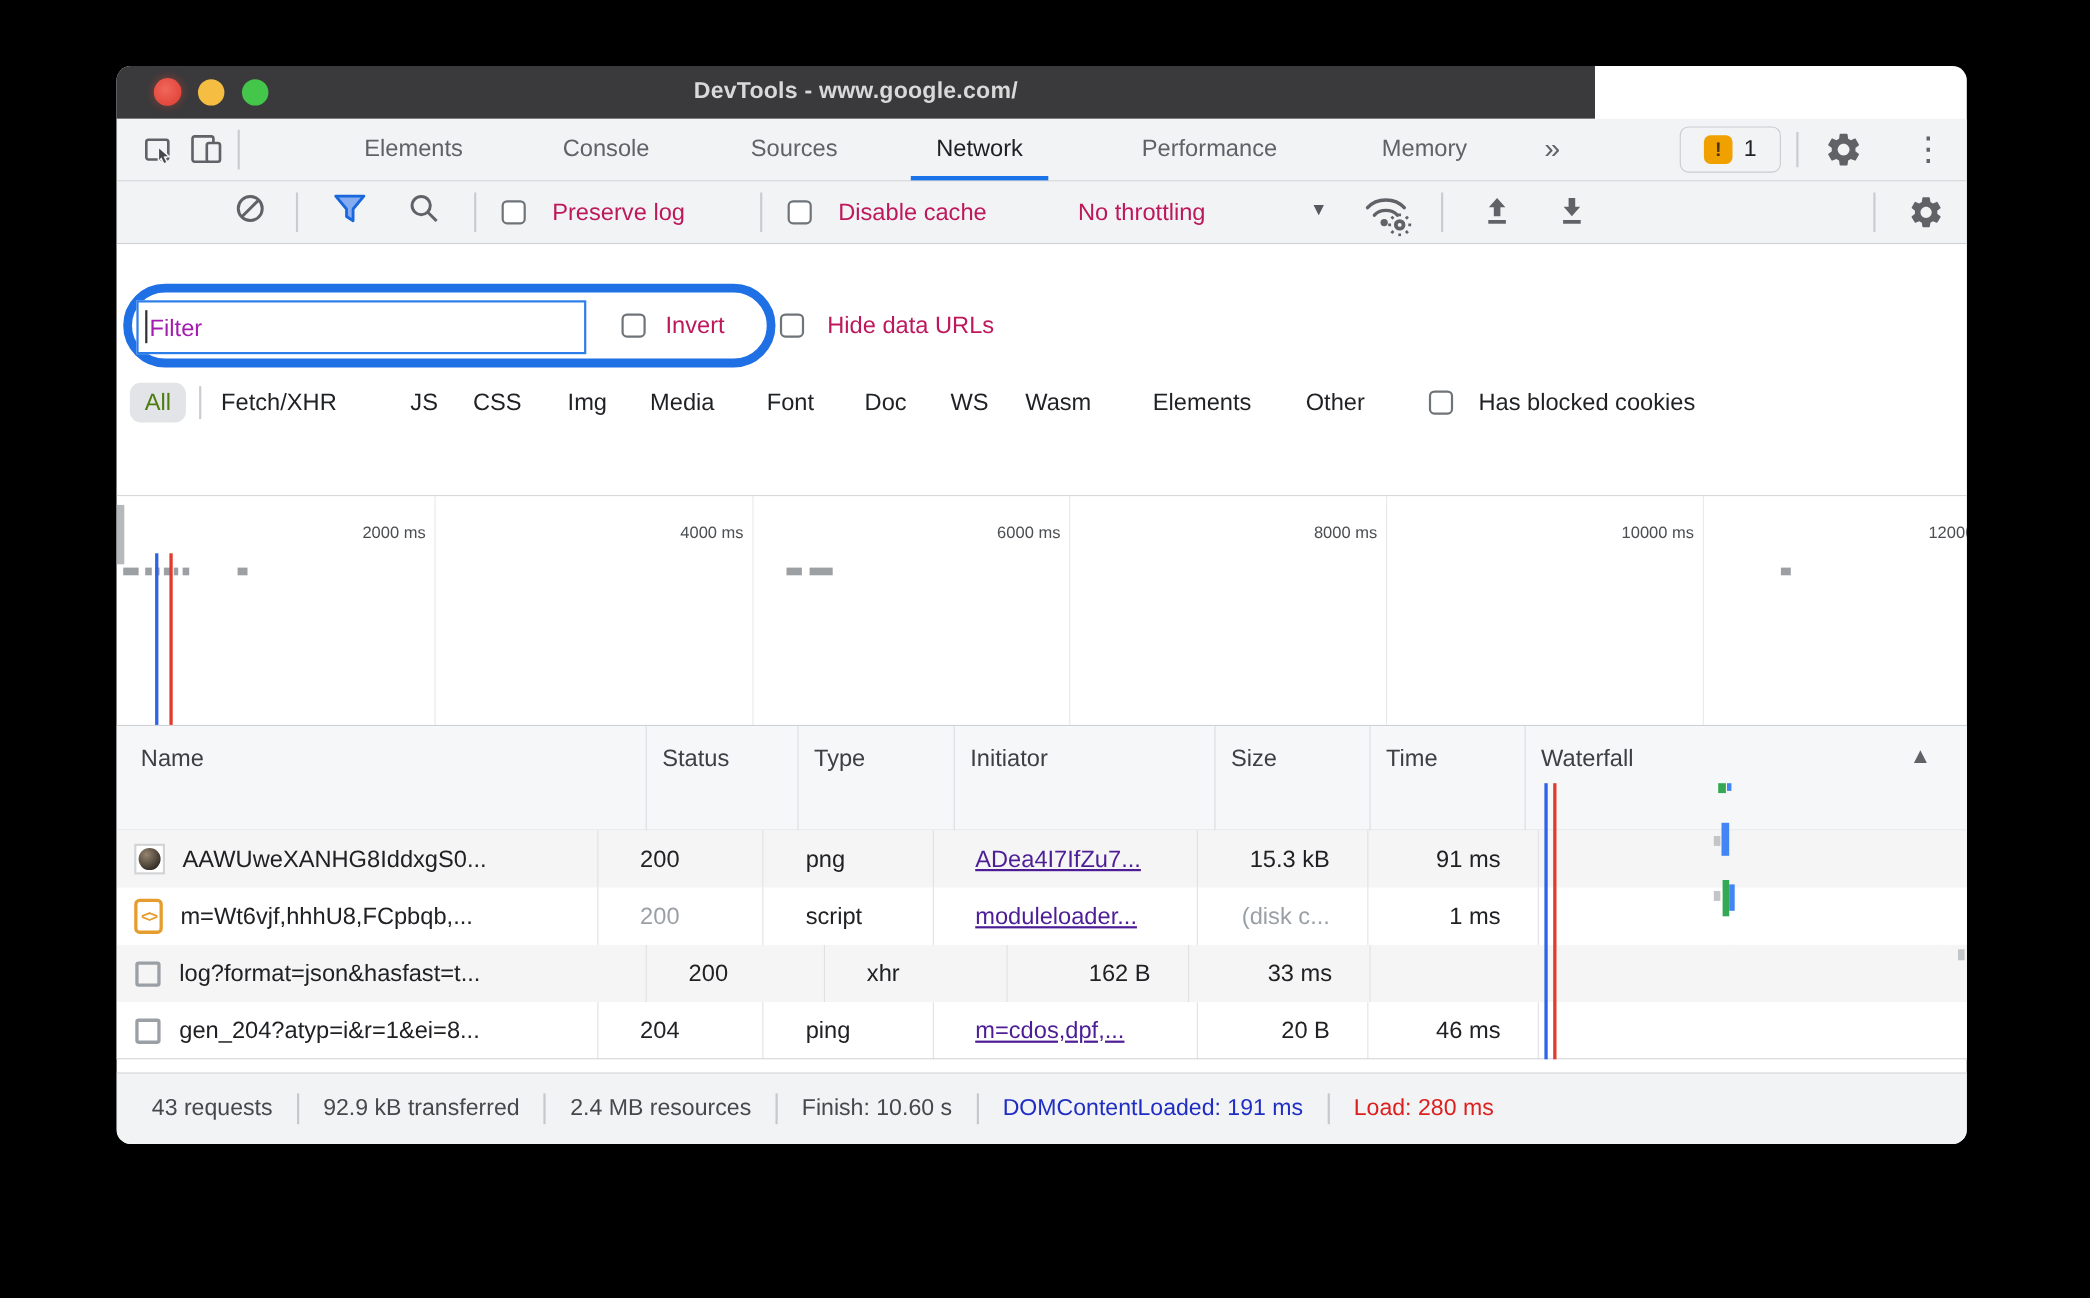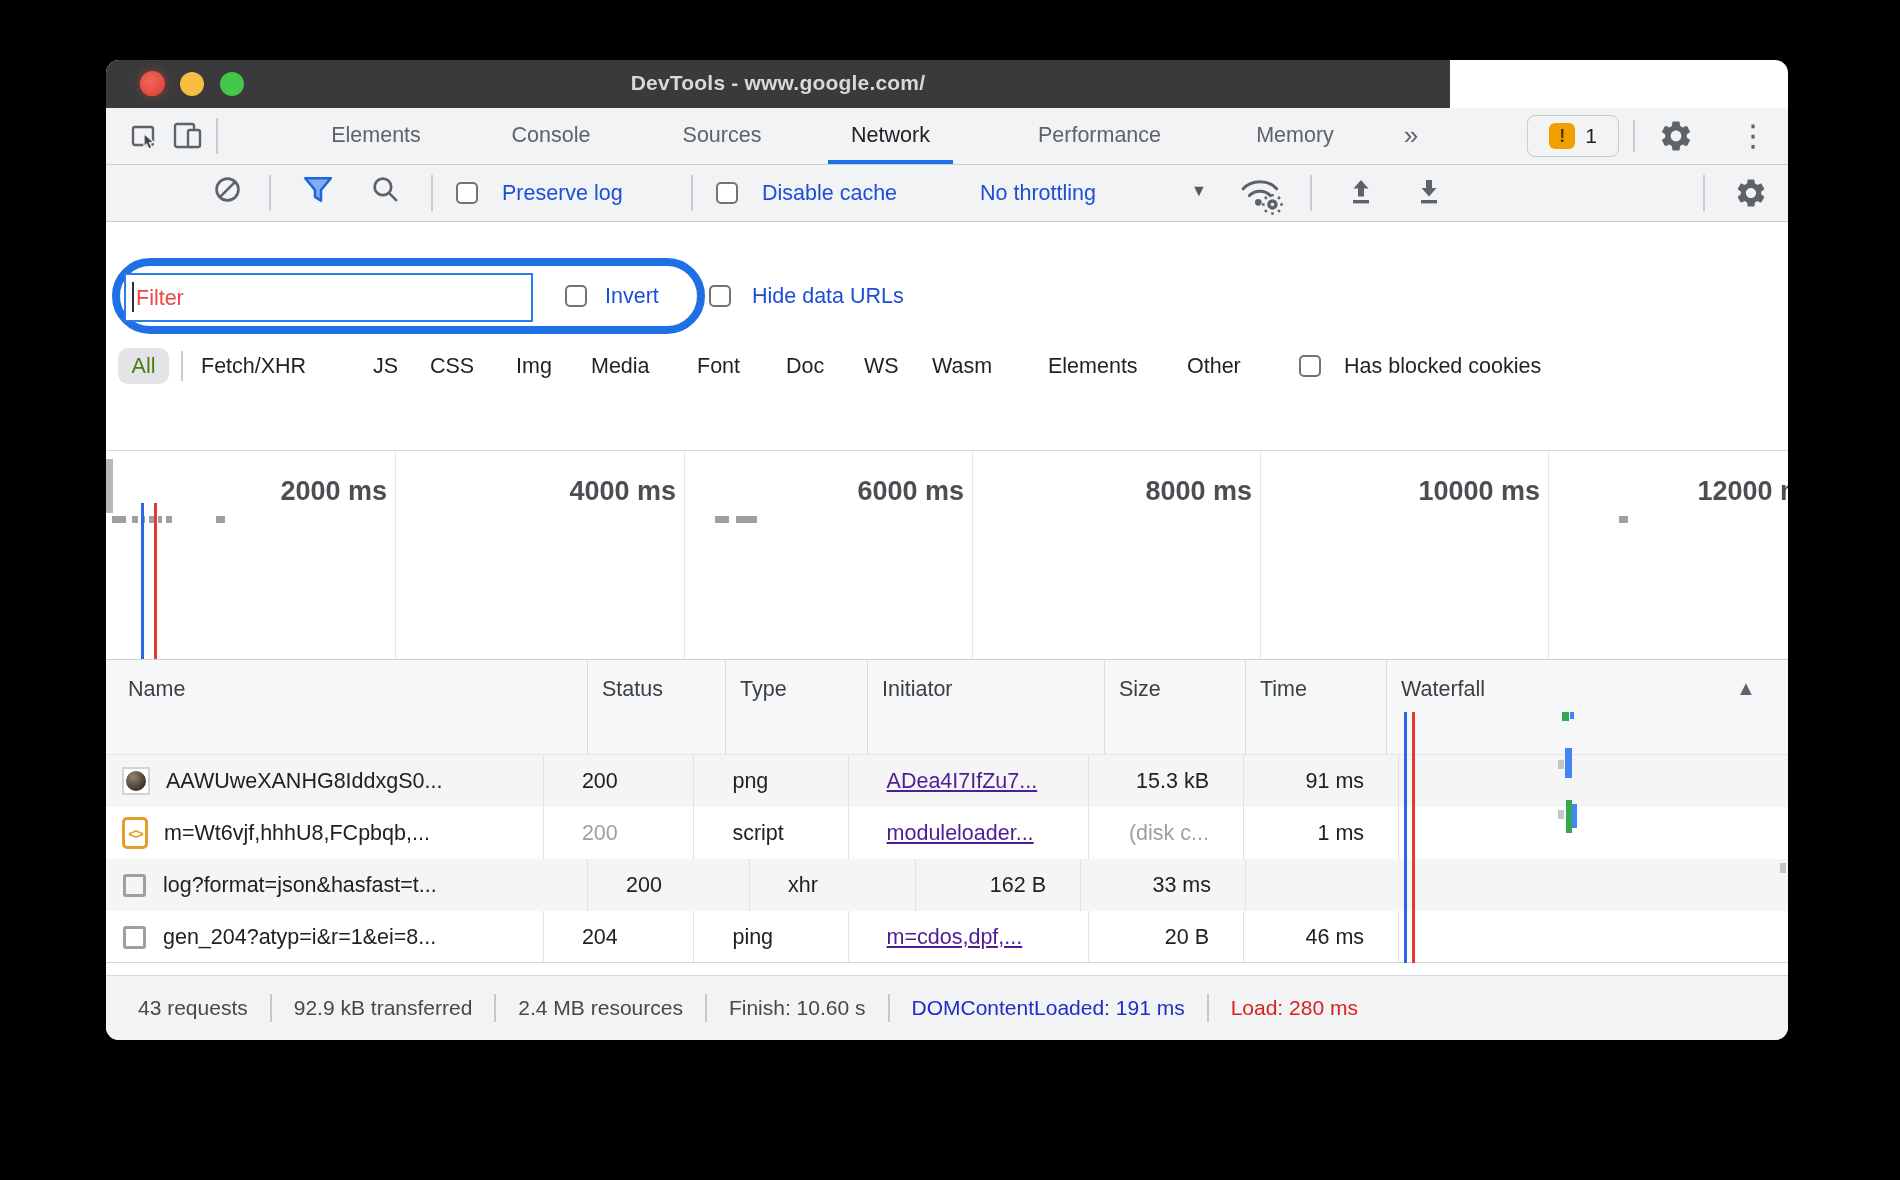--- a/index.html
+++ b/index.html
@@ -9,35 +9,35 @@
   .titlebar{left:0;top:0;width:1344px;height:48px;background:#3a3a3c;}
   .light{width:24px;height:24px;border-radius:50%;top:12px;}
   .title{width:100%;text-align:center;top:11px;color:#d9d9da;font-size:21px;font-weight:bold;letter-spacing:.2px;}
   
   .tabbar{left:0;top:48px;width:1682px;height:57px;background:#f1f3f4;border-bottom:1px solid #cacdd1;box-sizing:border-box;}
   .tab{top:0;height:52px;line-height:54px;text-align:center;font-size:21.5px;color:#5f6368;cursor:default;}
   .tab.active{color:#202124;border-bottom:4px solid #1a73e8;}
   .vsep{width:2px;background:#c9ccd0;}
   
   .toolbar{left:0;top:105px;width:1682px;height:57px;background:#f1f3f4;border-bottom:1px solid #cacdd1;box-sizing:border-box;}
-  .tlabel{font-size:21.5px;color:#1d4ed8;line-height:26px;}
+  .tlabel{font-size:21.5px;color:#be185d;line-height:26px;}
   .cb{width:22px;height:22px;border:2.4px solid #6f7479;border-radius:5px;background:#fff;box-sizing:border-box;}
   .record{width:25px;height:25px;border-radius:50%;background:radial-gradient(circle at 42% 40%,#f0675c,#de3a2d);box-shadow:0 0 9px rgba(235,70,55,.5);}
   
   .filterzone{left:0;top:162px;width:1682px;height:228px;background:#fff;}
   .ring{left:6px;top:36px;width:593px;height:76px;border:8px solid #1f6fe5;border-radius:40px;box-sizing:border-box;}
   .finput{left:18px;top:51px;width:409px;height:49px;border:2.5px solid #2b7de9;background:#fff;box-sizing:border-box;}
-  .placeholder{left:10px;top:0;height:44px;line-height:46px;color:#ef4444;font-size:21.5px;}
+  .placeholder{left:10px;top:0;height:44px;line-height:46px;color:#a21caf;font-size:21.5px;}
   .caret{left:6px;top:7px;width:2px;height:30px;background:#303134;}
   .chip{top:0;height:52px;line-height:52px;font-size:21.5px;color:#1f2124;}
   .allpill{left:12px;top:8px;width:51px;height:36px;line-height:36px;text-align:center;background:#e2e4e8;border-radius:10px;font-size:21.5px;color:#4d7c0f;}
   
   .timeline{left:0;top:390px;width:1682px;height:210px;background:#fff;border-top:1px solid #d6d8da;border-bottom:1px solid #cfd1d4;box-sizing:border-box;}
   .gline{top:0;width:1px;height:208px;background:#e7e8ea;}
-  .tlab{top:25px;width:130px;text-align:right;font-size:27px;color:#4b4e52;font-weight:bold;}
+  .tlab{top:25px;width:130px;text-align:right;font-size:15px;color:#4b4e52;}
   .dash{top:65px;height:7px;background:#9da0a3;}
   
   .table{left:0;top:600px;width:1682px;height:303px;background:#fff;}
   .hrow{left:0;top:0;width:1682px;height:95px;background:#f6f7f9;border-bottom:1px solid #e3e5e8;box-sizing:border-box;display:flex;}
   .hcell{height:95px;line-height:58px;font-size:21.5px;color:#3c4043;box-sizing:border-box;border-right:1px solid #dadce0;padding-left:14px;}
   .row{left:0;width:1682px;height:52px;display:flex;gap:24px;}
   .cell{height:52px;box-sizing:border-box;border-right:1px solid #dfe1e4;font-size:21.5px;color:#202124;display:flex;align-items:center;padding-left:14px;overflow:hidden;white-space:nowrap;}
   .muted{color:#9aa0a6;}
   .link{text-decoration:underline;color:#4c1d95;}
   .num{justify-content:flex-end;padding-right:34px;padding-left:0;}

